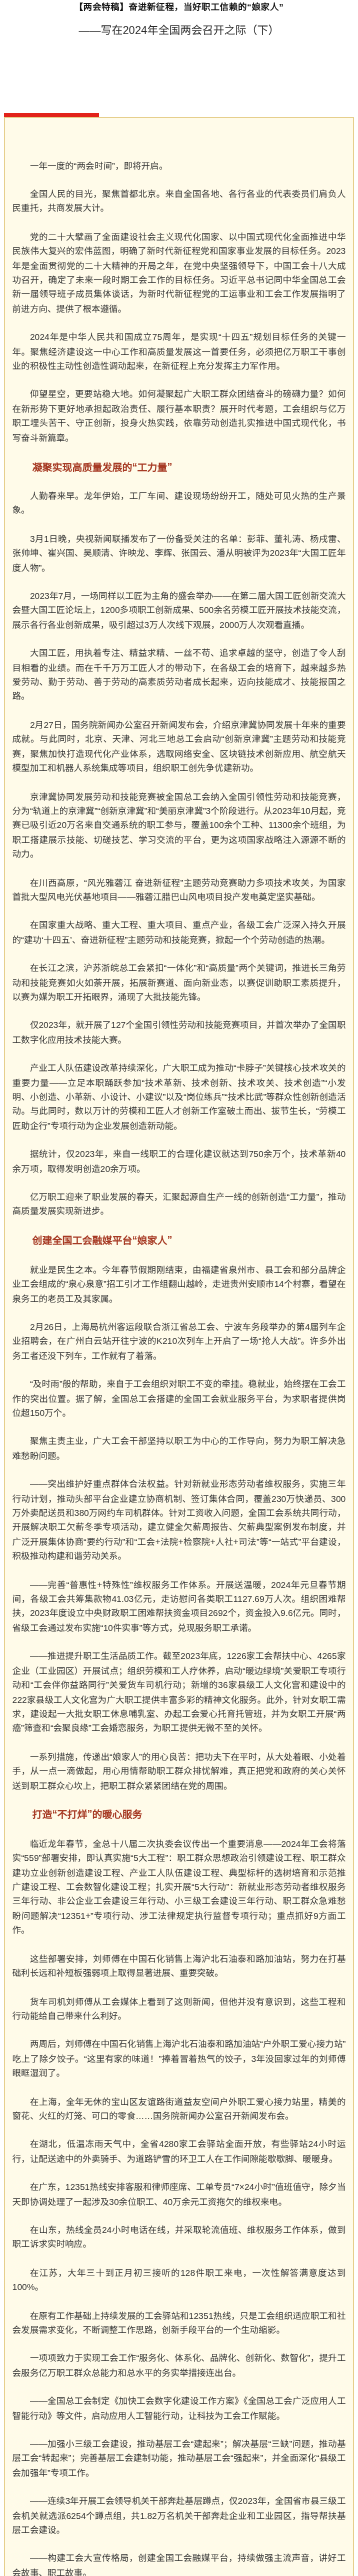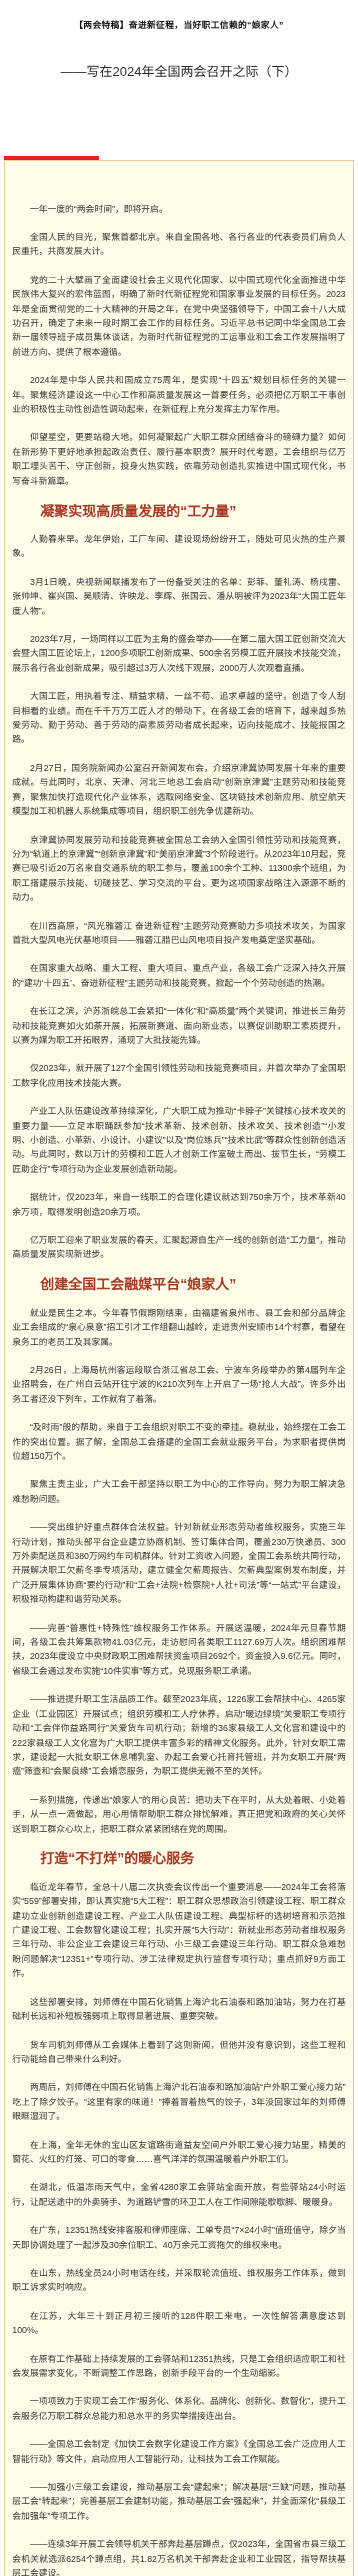--- a/index.html
+++ b/index.html
@@ -8,34 +8,34 @@
     background: #ffffff;
     font-family: "Liberation Sans", "DejaVu Sans", sans-serif;
   }
   .page {
     width: 358px;
     margin: 0 auto;
     background: #ffffff;
   }
   .header {
     text-align: center;
-    padding-top: 18px;
+    padding-top: 0;
   }
   .title {
     font-size: 8.8px;
     font-weight: bold;
     color: #141414;
     margin: 0;
     letter-spacing: 0.3px;
   }
   .subtitle {
-    font-size: 13px;
+    font-size: 11px;
     font-weight: normal;
     color: #2b2b2b;
-    margin-top: 30px;
+    margin-top: 8px;
   }
   .top-gap {
     height: 76px;
   }
   .red-bar {
     width: 95px;
     height: 3.6px;
     background: #e2231a;
     margin-left: 3.6px;
   }
@@ -49,21 +49,21 @@
   }
   .para {
     font-size: 8.8px;
     line-height: 14.4px;
     color: #333333;
     text-indent: 2em;
     margin: 14px 0;
     text-align: justify;
   }
   .sub-heading {
-    font-size: 14px;
+    font-size: 10px;
     line-height: 14.4px;
     color: #a73b25;
     font-weight: bold;
     text-indent: 2em;
     margin: 15.5px 0 10.3px 0;
   }
 </style>
 </head>
 <body>
 
@@ -106,21 +106,21 @@
         <p class="para">聚焦主责主业，广大工会干部坚持以职工为中心的工作导向，努力为职工解决急难愁盼问题。</p>
         <p class="para">——突出维护好重点群体合法权益。针对新就业形态劳动者维权服务，实施三年行动计划，推动头部平台企业建立协商机制、签订集体合同，覆盖230万快递员、300万外卖配送员和380万网约车司机群体。针对工资收入问题，全国工会系统共同行动，开展解决职工欠薪冬季专项活动，建立健全欠薪周报告、欠薪典型案例发布制度，并广泛开展集体协商“要约行动”和“工会+法院+检察院+人社+司法”等“一站式”平台建设，积极推动构建和谐劳动关系。</p>
         <p class="para">——完善“普惠性+特殊性”维权服务工作体系。开展送温暖，2024年元旦春节期间，各级工会共筹集款物41.03亿元，走访慰问各类职工1127.69万人次。组织困难帮扶，2023年度设立中央财政职工困难帮扶资金项目2692个，资金投入9.6亿元。同时，省级工会通过发布实施“10件实事”等方式，兑现服务职工承诺。</p>
         <p class="para">——推进提升职工生活品质工作。截至2023年底，1226家工会帮扶中心、4265家企业（工业园区）开展试点；组织劳模和工人疗休养，启动“暖边绿境”关爱职工专项行动和“工会伴你益路同行”关爱货车司机行动；新增的36家县级工人文化宫和建设中的222家县级工人文化宫为广大职工提供丰富多彩的精神文化服务。此外，针对女职工需求，建设起一大批女职工休息哺乳室、办起工会爱心托育托管班，并为女职工开展“两癌”筛查和“会聚良缘”工会婚恋服务，为职工提供无微不至的关怀。</p>
         <p class="para">一系列措施，传递出“娘家人”的用心良苦：把功夫下在平时，从大处着眼、小处着手，从一点一滴做起，用心用情帮助职工群众排忧解难，真正把党和政府的关心关怀送到职工群众心坎上，把职工群众紧紧团结在党的周围。</p>
         <h2 class="sub-heading">打造“不打烊”的暖心服务</h2>
         <p class="para">临近龙年春节，全总十八届二次执委会议传出一个重要消息——2024年工会将落实“559”部署安排，即认真实施“5大工程”：职工群众思想政治引领建设工程、职工群众建功立业创新创造建设工程、产业工人队伍建设工程、典型标杆的选树培育和示范推广建设工程、工会数智化建设工程；扎实开展“5大行动”：新就业形态劳动者维权服务三年行动、非公企业工会建设三年行动、小三级工会建设三年行动、职工群众急难愁盼问题解决“12351+”专项行动、涉工法律规定执行监督专项行动；重点抓好9方面工作。</p>
         <p class="para">这些部署安排，刘师傅在中国石化销售上海沪北石油泰和路加油站，努力在打基础利长远和补短板强弱项上取得显著进展、重要突破。</p>
         <p class="para">货车司机刘师傅从工会媒体上看到了这则新闻，但他并没有意识到，这些工程和行动能给自己带来什么利好。</p>
         <p class="para">两周后，刘师傅在中国石化销售上海沪北石油泰和路加油站“户外职工爱心接力站”吃上了除夕饺子。“这里有家的味道！”捧着冒着热气的饺子，3年没回家过年的刘师傅眼眶湿润了。</p>
-        <p class="para">在上海，全年无休的宝山区友谊路街道益友空间户外职工爱心接力站里，精美的窗花、火红的灯笼、可口的零食……喜气洋洋的氛围温暖着户外职工们。</p>
+        <p class="para">在上海，全年无休的宝山区友谊路街道益友空间户外职工爱心接力站里，精美的窗花、火红的灯笼、可口的零食……国务院新闻办公室召开新闻发布会。</p>
         <p class="para">在湖北，低温冻雨天气中，全省4280家工会驿站全面开放，有些驿站24小时运行，让配送途中的外卖骑手、为道路铲雪的环卫工人在工作间隙能歇歇脚、暖暖身。</p>
         <p class="para">在广东，12351热线安排客服和律师座席、工单专员“7×24小时”值班值守，除夕当天即协调处理了一起涉及30余位职工、40万余元工资拖欠的维权来电。</p>
         <p class="para">在山东，热线全员24小时电话在线，并采取轮流值班、维权服务工作体系，做到职工诉求实时响应。</p>
         <p class="para">在江苏，大年三十到正月初三接听的128件职工来电，一次性解答满意度达到100%。</p>
         <p class="para">在原有工作基础上持续发展的工会驿站和12351热线，只是工会组织适应职工和社会发展需求变化，不断调整工作思路，创新手段平台的一个生动缩影。</p>
         <p class="para">一项项致力于实现工会工作“服务化、体系化、品牌化、创新化、数智化”，提升工会服务亿万职工群众总能力和总水平的务实举措接连出台。</p>
         <p class="para">——全国总工会制定《加快工会数字化建设工作方案》《全国总工会广泛应用人工智能行动》等文件，启动应用人工智能行动，让科技为工会工作赋能。</p>
         <p class="para">——加强小三级工会建设，推动基层工会“建起来”；解决基层“三缺”问题，推动基层工会“转起来”；完善基层工会建制功能，推动基层工会“强起来”，并全面深化“县级工会加强年”专项工作。</p>
         <p class="para">——连续3年开展工会领导机关干部奔赴基层蹲点，仅2023年，全国省市县三级工会机关就选派6254个蹲点组，共1.82万名机关干部奔赴企业和工业园区，指导帮扶基层工会建设。</p>
         <p class="para">——构建工会大宣传格局，创建全国工会融媒平台，持续做强主流声音，讲好工会故事、职工故事。</p>

